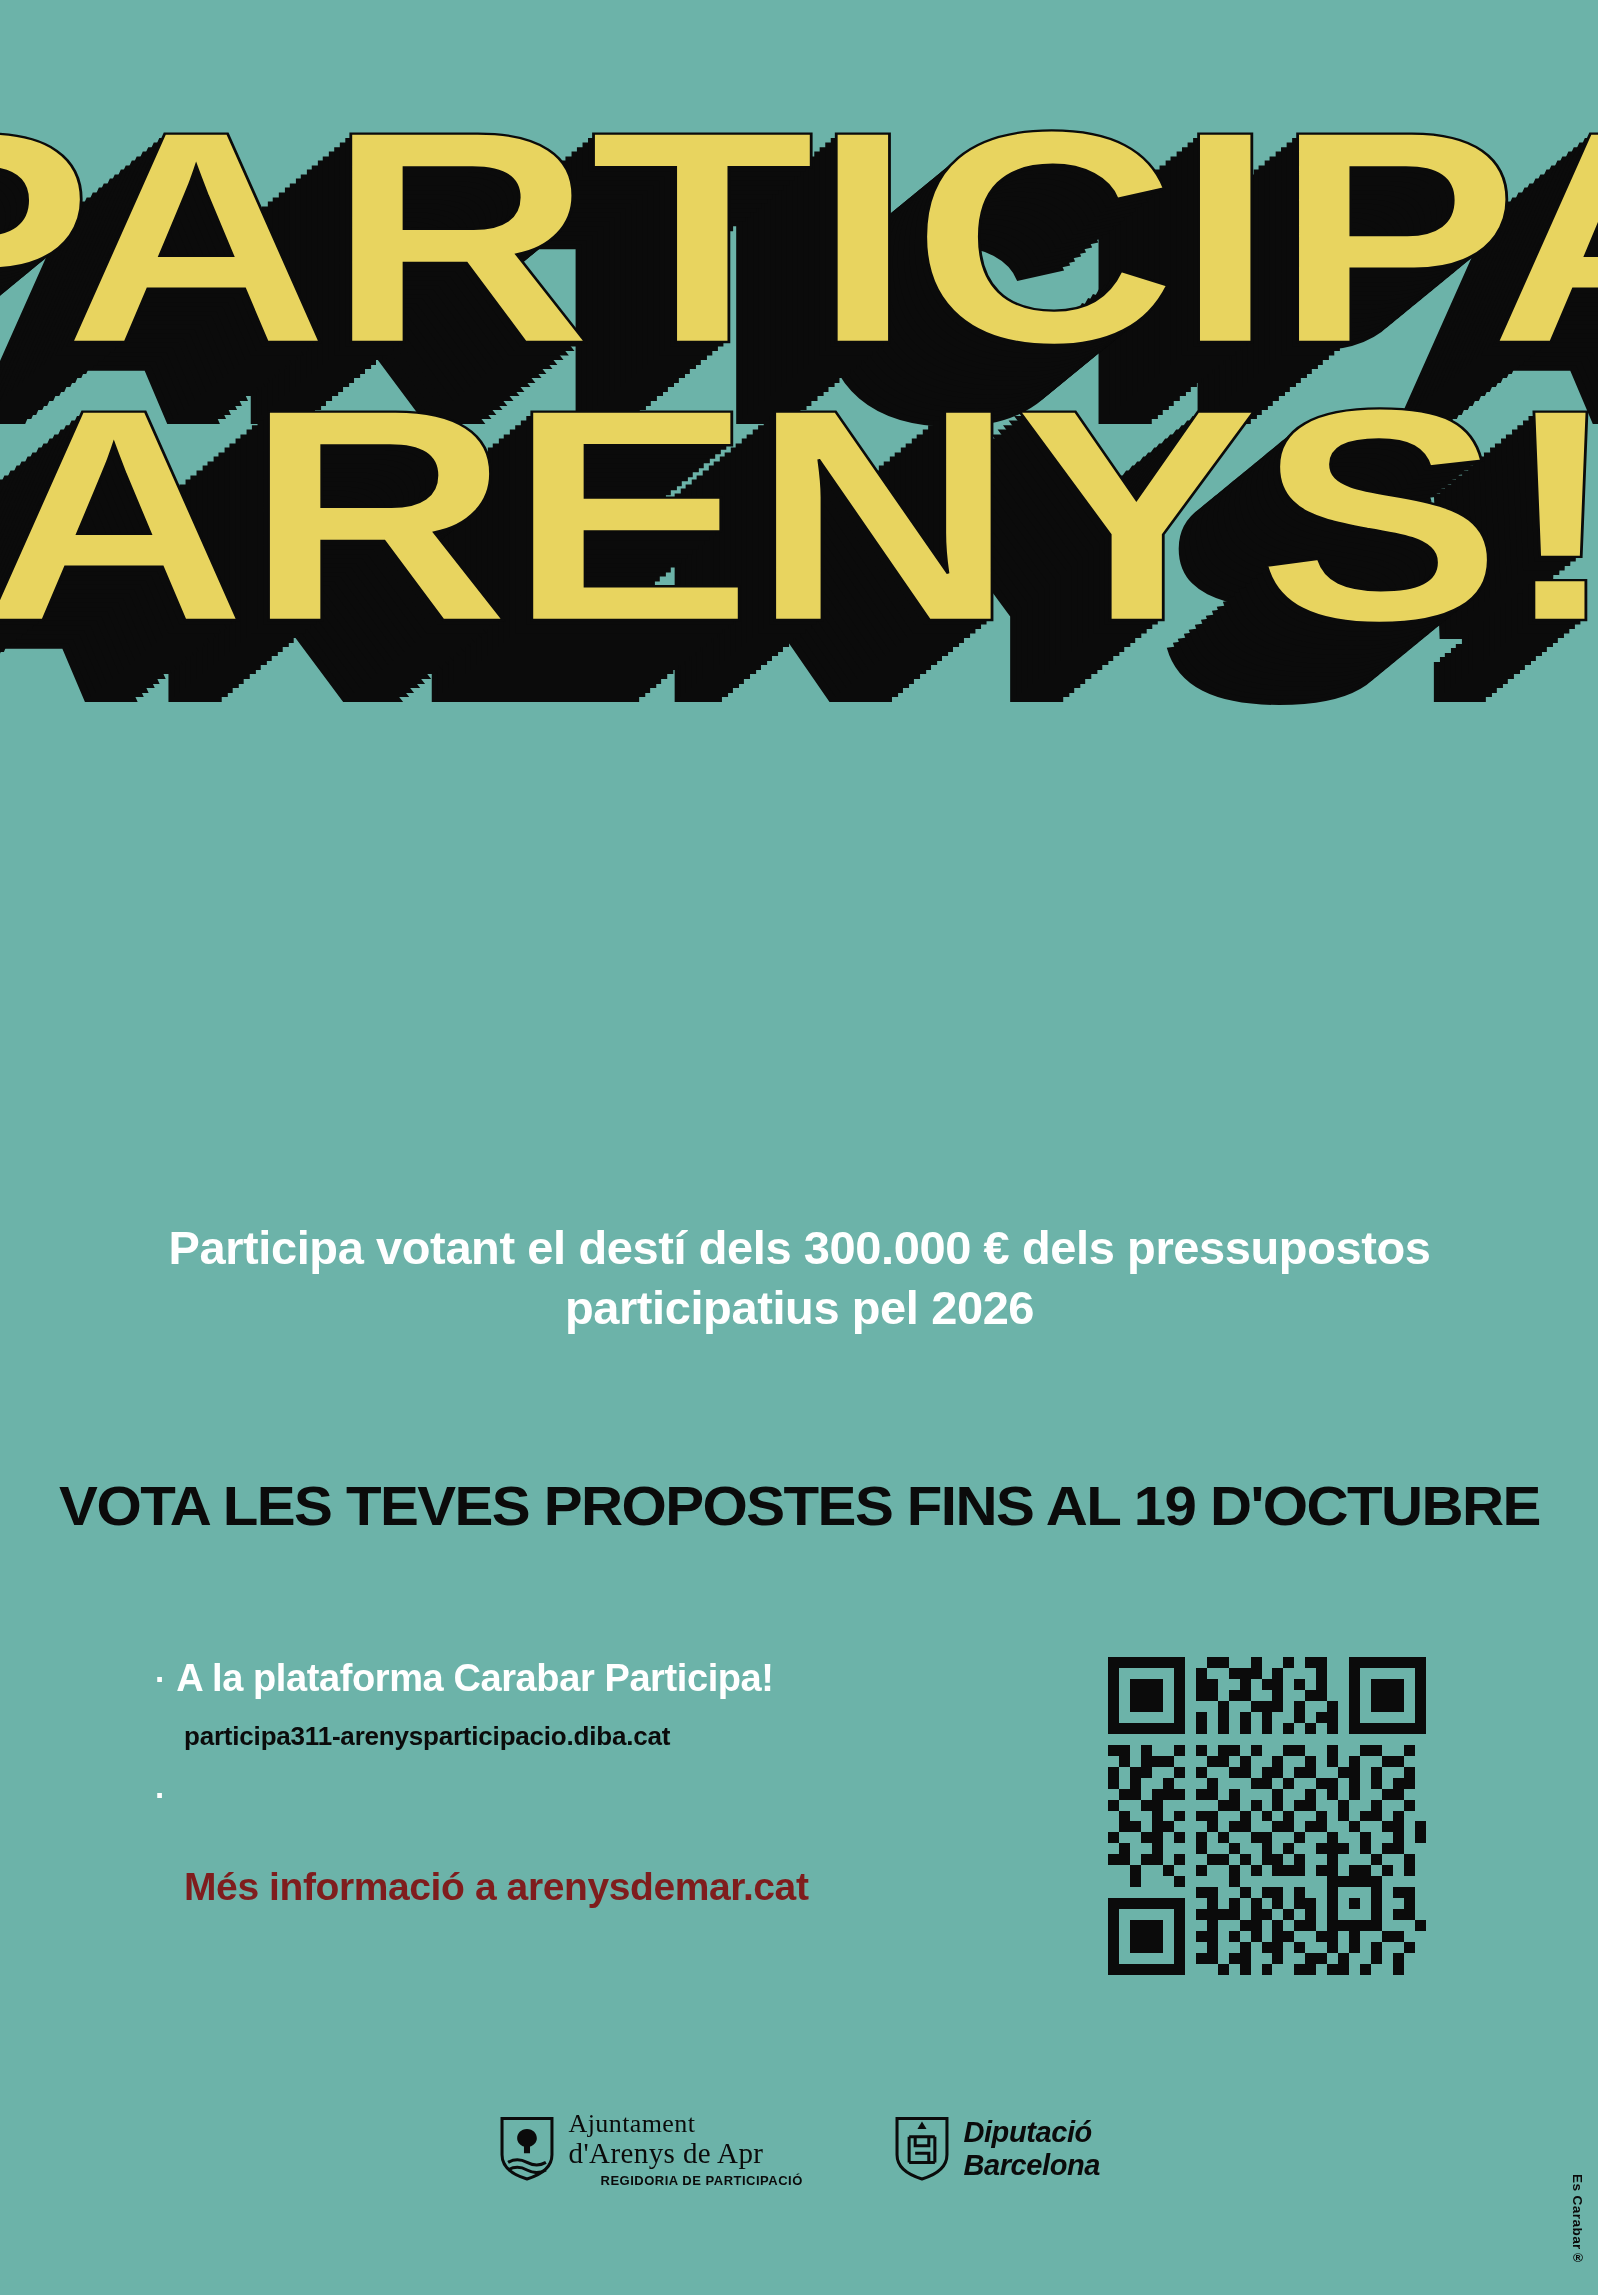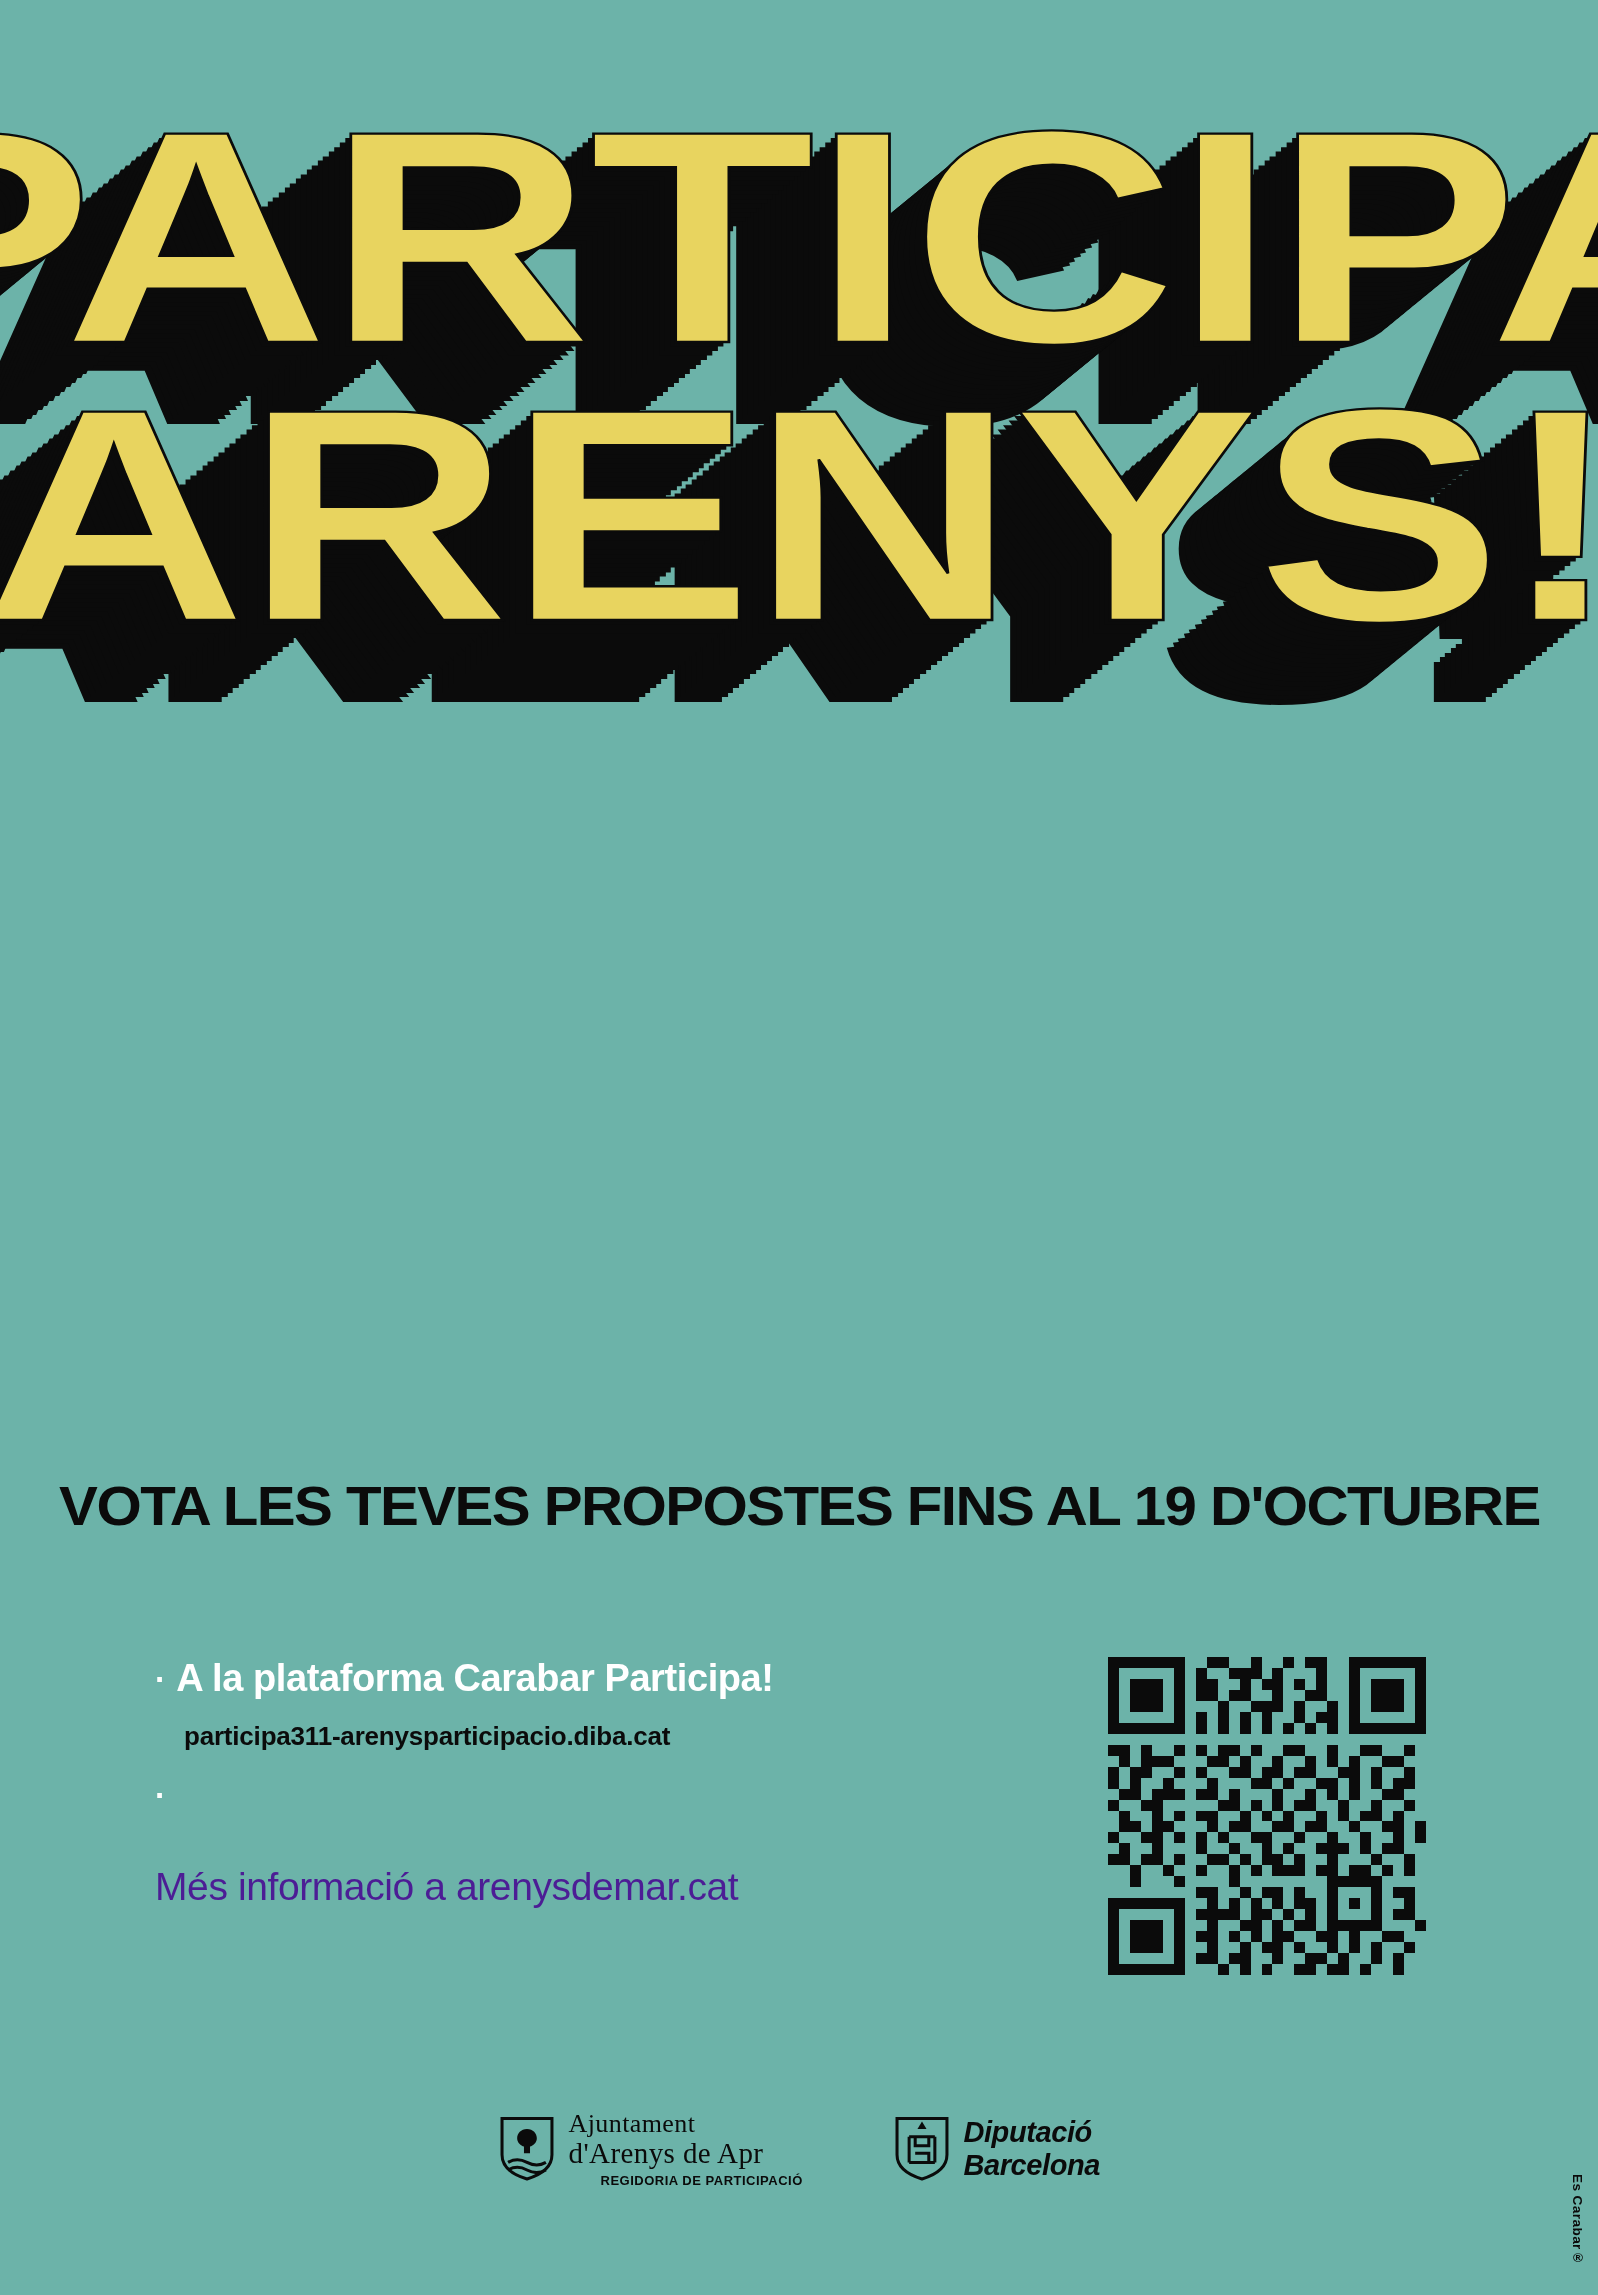--- a/index.html
+++ b/index.html
@@ -139,22 +139,23 @@
     font-weight: 700;
     font-size: 26px;
     letter-spacing: -0.2px;
     margin-top: 21px;
     margin-bottom: 27px;
   }
   .bullet-item.second { margin-top: 6px; }
 
   .more-info {
     margin-top: 53px;
-    color: #4c1d95;
-    font-weight: 400;
+    margin-left: 29px;
+    color: #7f1d1d;
+    font-weight: 700;
     font-size: 39px;
     letter-spacing: -0.4px;
   }
 
   
   .qr-wrap {
     width: 318px;
     height: 318px;
     margin-right: 15px;
     margin-top: 7.6px;
@@ -229,20 +230,21 @@
 </head>
 <body>
 
 <div class="poster">
 
   <div class="headline-block">
     <span class="headline-line hl-1">PARTICIPA</span>
     <span class="headline-line hl-2">ARENYS!</span>
   </div>
 
+  <div class="subtitle">Participa votant el destí dels 300.000 € dels pressupostos participatius pel 2026</div>
 
   <div class="deadline">VOTA LES TEVES PROPOSTES FINS AL 19 D'OCTUBRE</div>
 
   <div class="info-area">
 
     <div class="info-left">
 
       <div class="bullet-item">
         <span class="bullet-dot">·</span>
         <span>A la plataforma Carabar Participa!</span>

